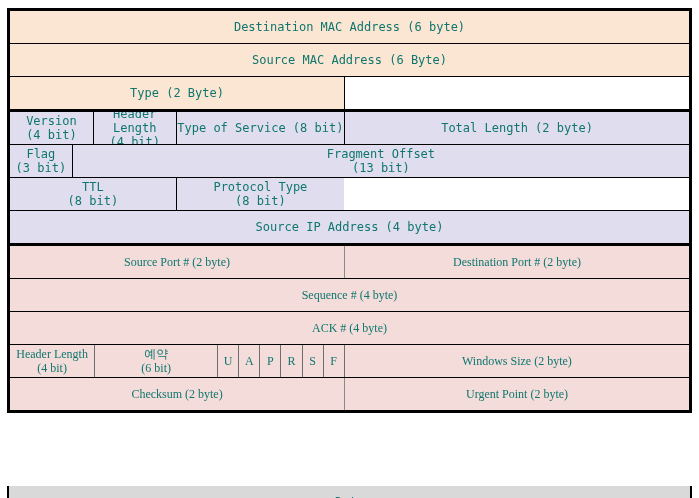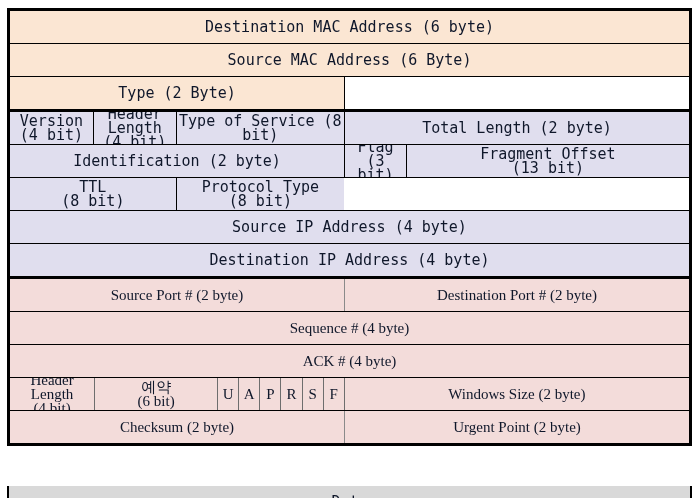--- a/index.html
+++ b/index.html
@@ -1,21 +1,21 @@
 <!DOCTYPE html>
 <html style="--c-ethernet: #FBE6D3; --c-ip: #E0DEEE; --c-tcp: #F3DCDA; --c-data: #D9D9D9; --c-border: #000000;"><head>
 <meta charset="utf-8">
 <style>
   html,body{margin:0;padding:0;background:#fff;}
   #screen{
     position:relative;
     width:699px;height:498px;
     background:#ffffff;
     font-family:"DejaVu Sans Mono","Liberation Mono",monospace;
-    font-size:15px;color:#0f172a;
+    font-size:12px;color:#0f766e;
     overflow:hidden;
   }
   #packet-table{
     position:absolute;left:7px;top:8px;
     width:679px;
     border:3px solid var(--c-border,#000);
   }
   .section{width:100%;}
   .section + .section{border-top:3px solid var(--c-border,#000);}
   .row{display:flex;height:32px;width:100%;}
@@ -63,37 +63,33 @@
     <div class="section ip">
       <div class="row">
         <div class="cell" style="flex:0 0 12.2%">Version
 (4 bit)</div>
         <div class="cell" style="flex:0 0 12.2%">Header Length
 (4 bit)</div>
         <div class="cell" style="flex:0 0 24.8%">Type of Service (8 bit)</div>
         <div class="cell">Total Length (2 byte)</div>
       </div>
       <div class="row">
-        <div class="cell" style="flex:0 0 49.2%">Identification (2 byte)</div>
         <div class="cell" style="flex:0 0 9.1%">Flag
 (3 bit)</div>
         <div class="cell">Fragment Offset
 (13 bit)</div>
       </div>
       <div class="row">
         <div class="cell" style="flex:0 0 24.4%">TTL
 (8 bit)</div>
         <div class="cell" style="flex:0 0 24.8%">Protocol Type
 (8 bit)</div>
       </div>
       <div class="row">
         <div class="cell">Source IP Address (4 byte)</div>
-      </div>
-      <div class="row">
-        <div class="cell">Destination IP Address (4 byte)</div>
       </div>
     </div>
 
     <div class="section tcp">
       <div class="row">
         <div class="cell" style="flex:0 0 49.2%">Source Port # (2 byte)</div>
         <div class="cell">Destination Port # (2 byte)</div>
       </div>
       <div class="row">
         <div class="cell">Sequence # (4 byte)</div>

